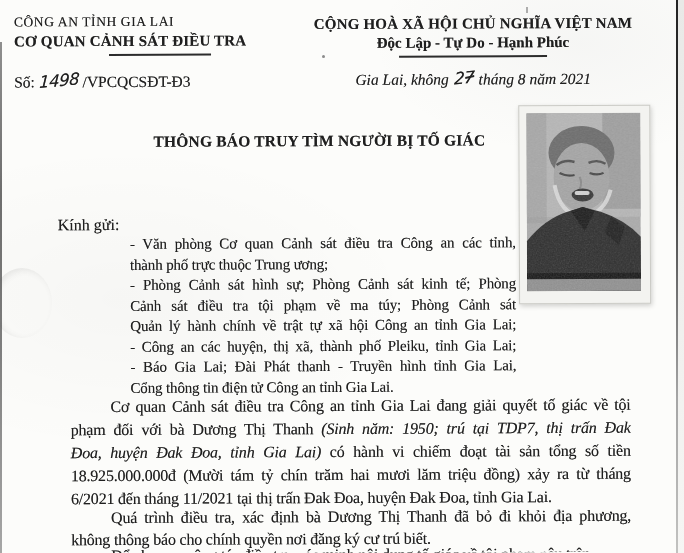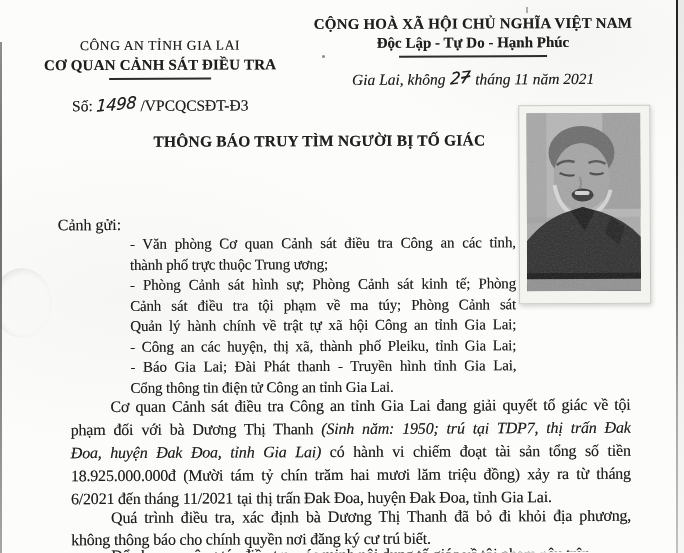--- a/index.html
+++ b/index.html
@@ -22,21 +22,21 @@
   .edge-right-line { position:absolute; right:6px; top:0; bottom:0; width:2.5px;
       background:linear-gradient(#242424, #2e2e2e 30%, #6f6f6f 52%, #a5a5a5 72%, #c2c2c0 100%); }
   .edge-right-strip { position:absolute; right:0; top:0; bottom:0; width:6px;
       background:linear-gradient(#e9e9e7, #f0f0ee 60%, #f6f6f4); }
   .smudge-a { position:absolute; left:322px; top:55px; width:3px; height:3px; border-radius:50%; background:#8b8b8b; }
   .smudge-b { position:absolute; left:526px; top:7px; width:2px; height:6px; background:#9a9a9a; opacity:.8; }
   .smudge-c { position:absolute; left:-8px; top:268px; width:60px; height:70px; border-radius:50%;
       box-shadow:inset 3px 2px 6px rgba(90,90,90,0.12); }
 
   
-  .hdr-left  { position:absolute; left:15px;  top:13px; width:292px; text-align:center;margin-top:24px; }
+  .hdr-left  { position:absolute; left:15px;  top:13px; width:292px; text-align:left; }
   .hdr-right { position:absolute; left:305px; top:16px; width:338px; text-align:center; }
   .hl1 { font-size:13.5px; letter-spacing:0.6px; }
   .hl2 { font-size:15px; font-weight:bold; margin-top:3px; letter-spacing:0.2px; }
   .hr1 { font-size:15px; font-weight:bold; letter-spacing:0.2px; }
   .hr2 { font-size:15px; font-weight:bold; margin-top:2px; }
   .rule { height:1.6px; background:#2c2c2c; margin:4px auto 0; }
   .rule-left  { width:102px; }
   .rule-right { width:148px; }
   .num-row { margin-top:16px; font-size:15.5px; }
   .dateline { margin-top:12px; font-style:italic; font-size:15.5px; }
@@ -93,21 +93,21 @@
       </div>
     </div>
 
     <div class="hdr-right">
       <div class="hr1">CỘNG HOÀ XÃ HỘI CHỦ NGHĨA VIỆT NAM</div>
       <div class="hr2">Độc Lập - Tự Do - Hạnh Phúc</div>
       <div class="rule rule-right"></div>
       <div class="dateline">
         <span>Gia Lai, không</span>
         <span class="handwriting hw-day">27</span>
-        <span>tháng 11 năm 2021</span>
+        <span>tháng 8 năm 2021</span>
       </div>
     </div>
 
     <div class="title">THÔNG BÁO TRUY TÌM NGƯỜI BỊ TỐ GIÁC</div>
 
     <div class="photo">
       <svg width="114" height="178" viewBox="0 0 114 178" xmlns="http://www.w3.org/2000/svg">
         <defs>
           <filter id="grain" x="0" y="0" width="100%" height="100%">
             <feTurbulence type="fractalNoise" baseFrequency="0.75" numOctaves="2" stitchTiles="stitch"></feTurbulence>
@@ -133,21 +133,21 @@
         <path d="M28 72 q5 28 27 33 q23 -4 29 -28" stroke="#d9d7d2" stroke-width="4" fill="none" opacity="0.85"></path>
         <path d="M0 178 L0 128 Q18 106 40 99 L56 94 L74 99 Q98 107 114 124 L114 178 Z" fill="#33302d"></path>
         <path d="M44 98 L56 94 L68 98 L58 118 Z" fill="#211f1d"></path>
         <path d="M84 104 l14 10 -6 18 -14 -12 Z" fill="#262422"></path>
         <rect y="160" width="114" height="6" fill="#1d1c1b"></rect>
         <rect y="166" width="114" height="12" fill="#8f8d8a"></rect>
         <rect width="114" height="178" filter="url(#grain)" opacity="0.5"></rect>
       </svg>
     </div>
 
-    <div class="salutation">Cảnh gửi:</div>
+    <div class="salutation">Kính gửi:</div>
 
     <div class="recipients" id="recipients">
         <div class="rl just">- Văn phòng Cơ quan Cảnh sát điều tra Công an các tỉnh,</div>
         <div class="rl">thành phố trực thuộc Trung ương;</div>
         <div class="rl just">- Phòng Cảnh sát hình sự; Phòng Cảnh sát kinh tế; Phòng</div>
         <div class="rl just">Cảnh sát điều tra tội phạm về ma túy; Phòng Cảnh sát</div>
         <div class="rl just">Quản lý hành chính về trật tự xã hội Công an tỉnh Gia Lai;</div>
         <div class="rl just">- Công an các huyện, thị xã, thành phố Pleiku, tỉnh Gia Lai;</div>
         <div class="rl just">- Báo Gia Lai; Đài Phát thanh - Truyền hình tỉnh Gia Lai,</div>
         <div class="rl">Cổng thông tin điện tử Công an tỉnh Gia Lai.</div>

